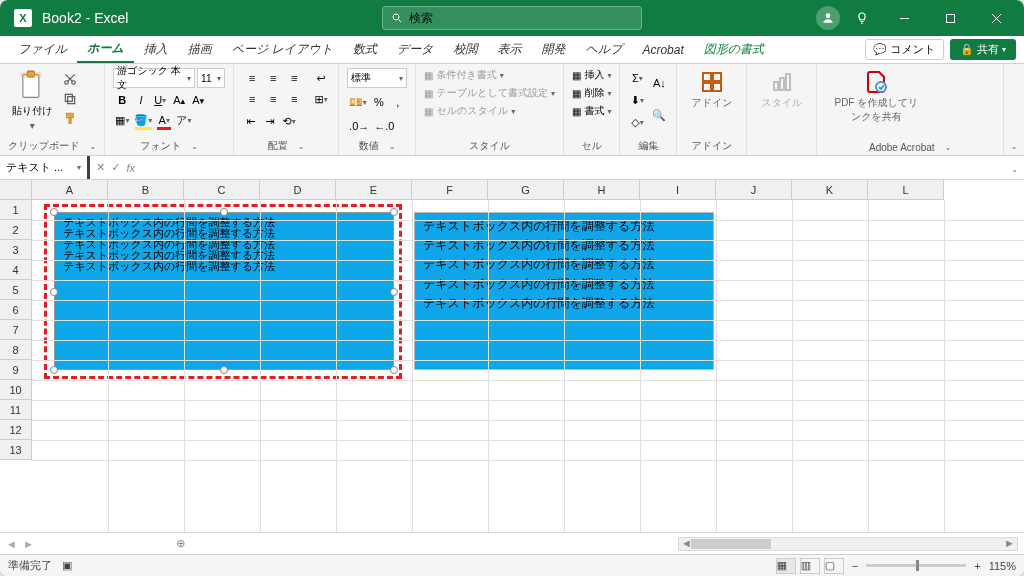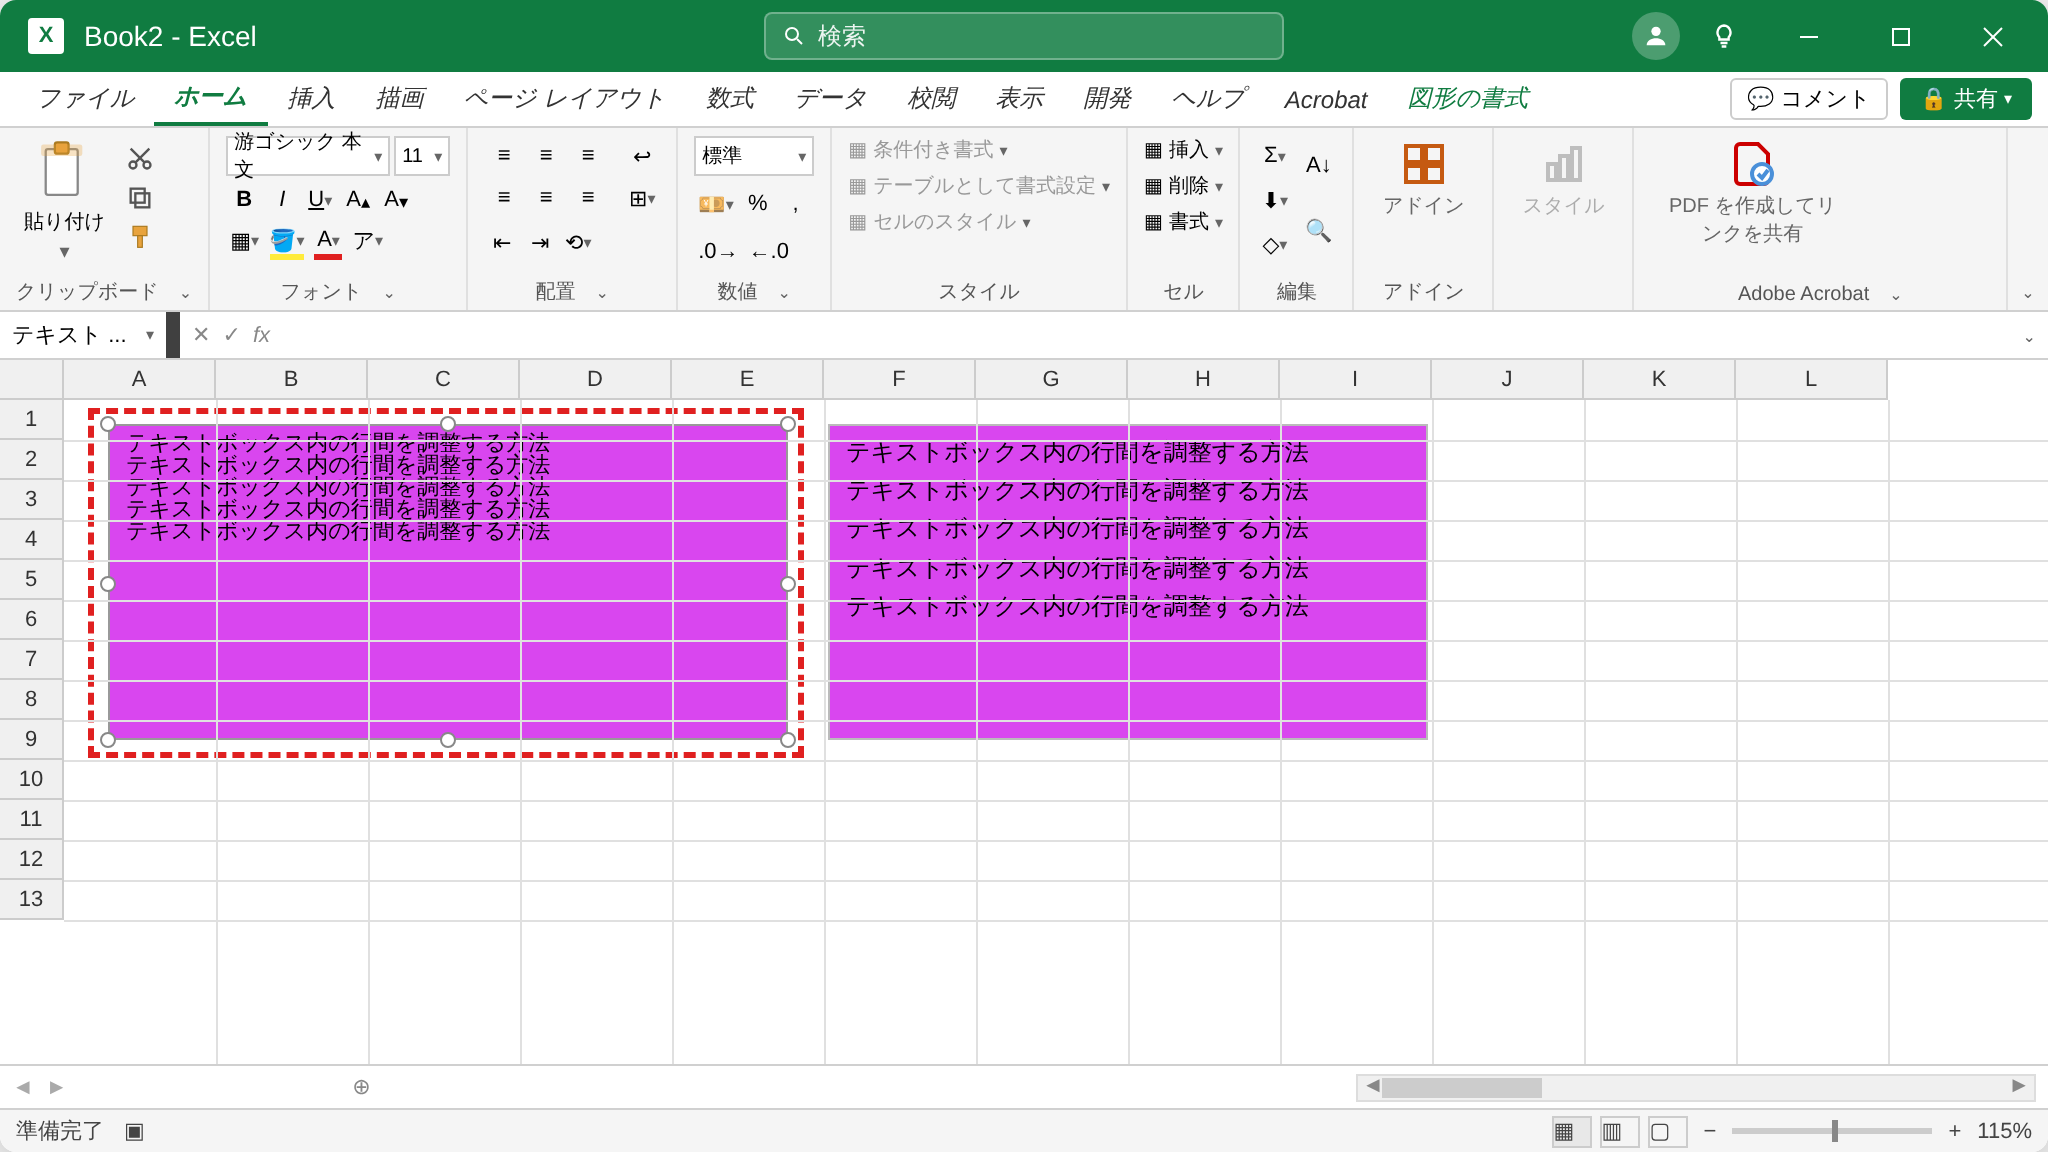--- a/index.html
+++ b/index.html
@@ -3,21 +3,21 @@
 <meta charset="utf-8">
 <style>
 * { margin: 0; padding: 0; box-sizing: border-box; font-family: "Yu Gothic UI", "Meiryo", sans-serif; }
 body { background: #f0f0f0; display: flex; justify-content: center; align-items: center; height: 100vh; }
 .window { width: 1024px; height: 576px; background: #fff; border-radius: 8px; overflow: hidden; box-shadow: 0 4px 20px rgba(0,0,0,0.2); display: flex; flex-direction: column; }
 .titlebar { background: #107c41; height: 36px; display: flex; align-items: center; color: #fff; font-size: 12px; padding: 0 8px; }
 .titlebar .excel-icon { width: 18px; height: 18px; background: #fff; border-radius: 2px; display: flex; align-items: center; justify-content: center; color: #107c41; font-weight: bold; font-size: 11px; margin-right: 10px; margin-left: 6px; }
 .titlebar .title { font-size: 14px; }
 .titlebar .search { margin-left: auto; margin-right: auto; width: 260px; height: 24px; background: rgba(255,255,255,0.15); border: 1px solid rgba(255,255,255,0.3); border-radius: 4px; display: flex; align-items: center; padding: 0 8px; position: absolute; left: 50%; transform: translateX(-50%); top: 6px; }
 .titlebar .search svg { width: 12px; height: 12px; margin-right: 6px; }
-.titlebar .search span { color: #ffffff; font-size: 12px; opacity: 0.9; }
+.titlebar .search span { color: #000000; font-size: 12px; opacity: 0.9; }
 .titlebar .right-controls { margin-left: auto; display: flex; align-items: center; gap: 6px; }
 .titlebar .avatar { width: 24px; height: 24px; background: rgba(255,255,255,0.25); border-radius: 50%; display: flex; align-items: center; justify-content: center; }
 .titlebar .avatar svg { width: 14px; height: 14px; }
 .titlebar .icon-btn { width: 32px; height: 32px; display: flex; align-items: center; justify-content: center; color: #fff; }
 .titlebar .win-btn { width: 40px; height: 36px; display: flex; align-items: center; justify-content: center; color: #fff; }
 .tabs { background: #fff; height: 28px; display: flex; align-items: center; padding: 0 8px; border-bottom: 1px solid #d0d0d0; font-size: 12px; }
 .tabs .tab { padding: 0 10px; height: 100%; display: flex; align-items: center; cursor: pointer; color: #333; font-style: italic; }
 .tabs .tab.active { border-bottom: 2px solid #107c41; color: #107c41; font-weight: bold; }
 .tabs .tab.context { color: #107c41; }
 .tabs .right { margin-left: auto; display: flex; gap: 6px; align-items: center; }
@@ -44,32 +44,32 @@
 .num-select { border: 1px solid #ccc; background: #fff; width: 60px; height: 20px; font-size: 10px; display: flex; align-items: center; padding: 0 3px; justify-content: space-between; }
 .style-list { display: flex; flex-direction: column; gap: 2px; font-size: 10px; color: #999; }
 .style-item { display: flex; align-items: center; gap: 3px; }
 .cell-list { display: flex; flex-direction: column; gap: 2px; font-size: 10px; }
 .edit-grid { display: flex; gap: 2px; }
 .edit-col { display: flex; flex-direction: column; gap: 2px; }
 .big-btn { display: flex; flex-direction: column; align-items: center; padding: 2px 6px; font-size: 10px; gap: 2px; color: #666; }
 .big-btn.disabled { opacity: 0.5; }
 .big-btn svg { width: 24px; height: 24px; }
 .formula-bar { height: 24px; background: #fff; border-bottom: 1px solid #d0d0d0; display: flex; align-items: center; font-size: 11px; }
-.name-box { width: 90px; border-right: 7px solid #404040; padding: 0 6px; display: flex; align-items: center; justify-content: space-between; height: 100%; }
+.name-box { width: 90px; border-right: 3px solid #404040; padding: 0 6px; display: flex; align-items: center; justify-content: space-between; height: 100%; }
 .fx-area { display: flex; align-items: center; padding: 0 6px; gap: 6px; color: #888; }
 .grid-area { flex: 1; background: #fff; position: relative; overflow: hidden; display: flex; }
 .corner { width: 32px; height: 20px; background: #f0f0f0; border-right: 1px solid #ccc; border-bottom: 1px solid #ccc; position: absolute; left: 0; top: 0; }
 .col-headers { position: absolute; left: 32px; top: 0; height: 20px; display: flex; }
 .col-h { background: #f0f0f0; border-right: 1px solid #ccc; border-bottom: 1px solid #ccc; display: flex; align-items: center; justify-content: center; font-size: 11px; color: #333; }
 .row-headers { position: absolute; left: 0; top: 20px; width: 32px; display: flex; flex-direction: column; }
 .row-h { background: #f0f0f0; border-right: 1px solid #ccc; border-bottom: 1px solid #ccc; display: flex; align-items: center; justify-content: center; font-size: 11px; color: #333; height: 20px; }
 .cells { position: absolute; left: 32px; top: 20px; right: 0; bottom: 0; }
 .cell-grid-line-v { position: absolute; top: 0; bottom: 0; width: 1px; background: #e0e0e0; }
 .cell-grid-line-h { position: absolute; left: 0; right: 0; height: 1px; background: #e0e0e0; }
-.textbox { position: absolute; background: #d946ef; border: 1px solid #bbb; font-size: 11px; padding: 4px 8px; line-height: 1.0; }
+.textbox { position: absolute; background: #0ea5e9; border: 1px solid #bbb; font-size: 11px; padding: 4px 8px; line-height: 1.0; }
 .textbox2 { line-height: 1.6; font-size: 12px; }
 .highlight { position: absolute; border: 3px dashed #e02020; pointer-events: none; }
 .sel-handle { position: absolute; width: 8px; height: 8px; background: #fff; border: 1px solid #888; border-radius: 50%; }
 .sheet-tabs { height: 22px; background: #fff; border-top: 1px solid #d0d0d0; display: flex; align-items: center; font-size: 11px; }
 .sheet-nav { display: flex; padding: 0 6px; gap: 6px; color: #aaa; }
 .sheet-tab { padding: 0 14px; height: 100%; display: flex; align-items: center; border-right: 1px solid #ddd; margin-top: 40px; }
 .sheet-tab.active { background: #fff; border-bottom: 2px solid #107c41; color: #107c41; font-weight: bold; }
 .sheet-add { width: 24px; display: flex; align-items: center; justify-content: center; color: #888; }
 .hscroll { margin-left: auto; width: 340px; height: 14px; background: #f0f0f0; border: 1px solid #ddd; position: relative; margin-right: 6px; }
 .hscroll-thumb { position: absolute; left: 12px; width: 80px; top: 1px; bottom: 1px; background: #ccc; }

